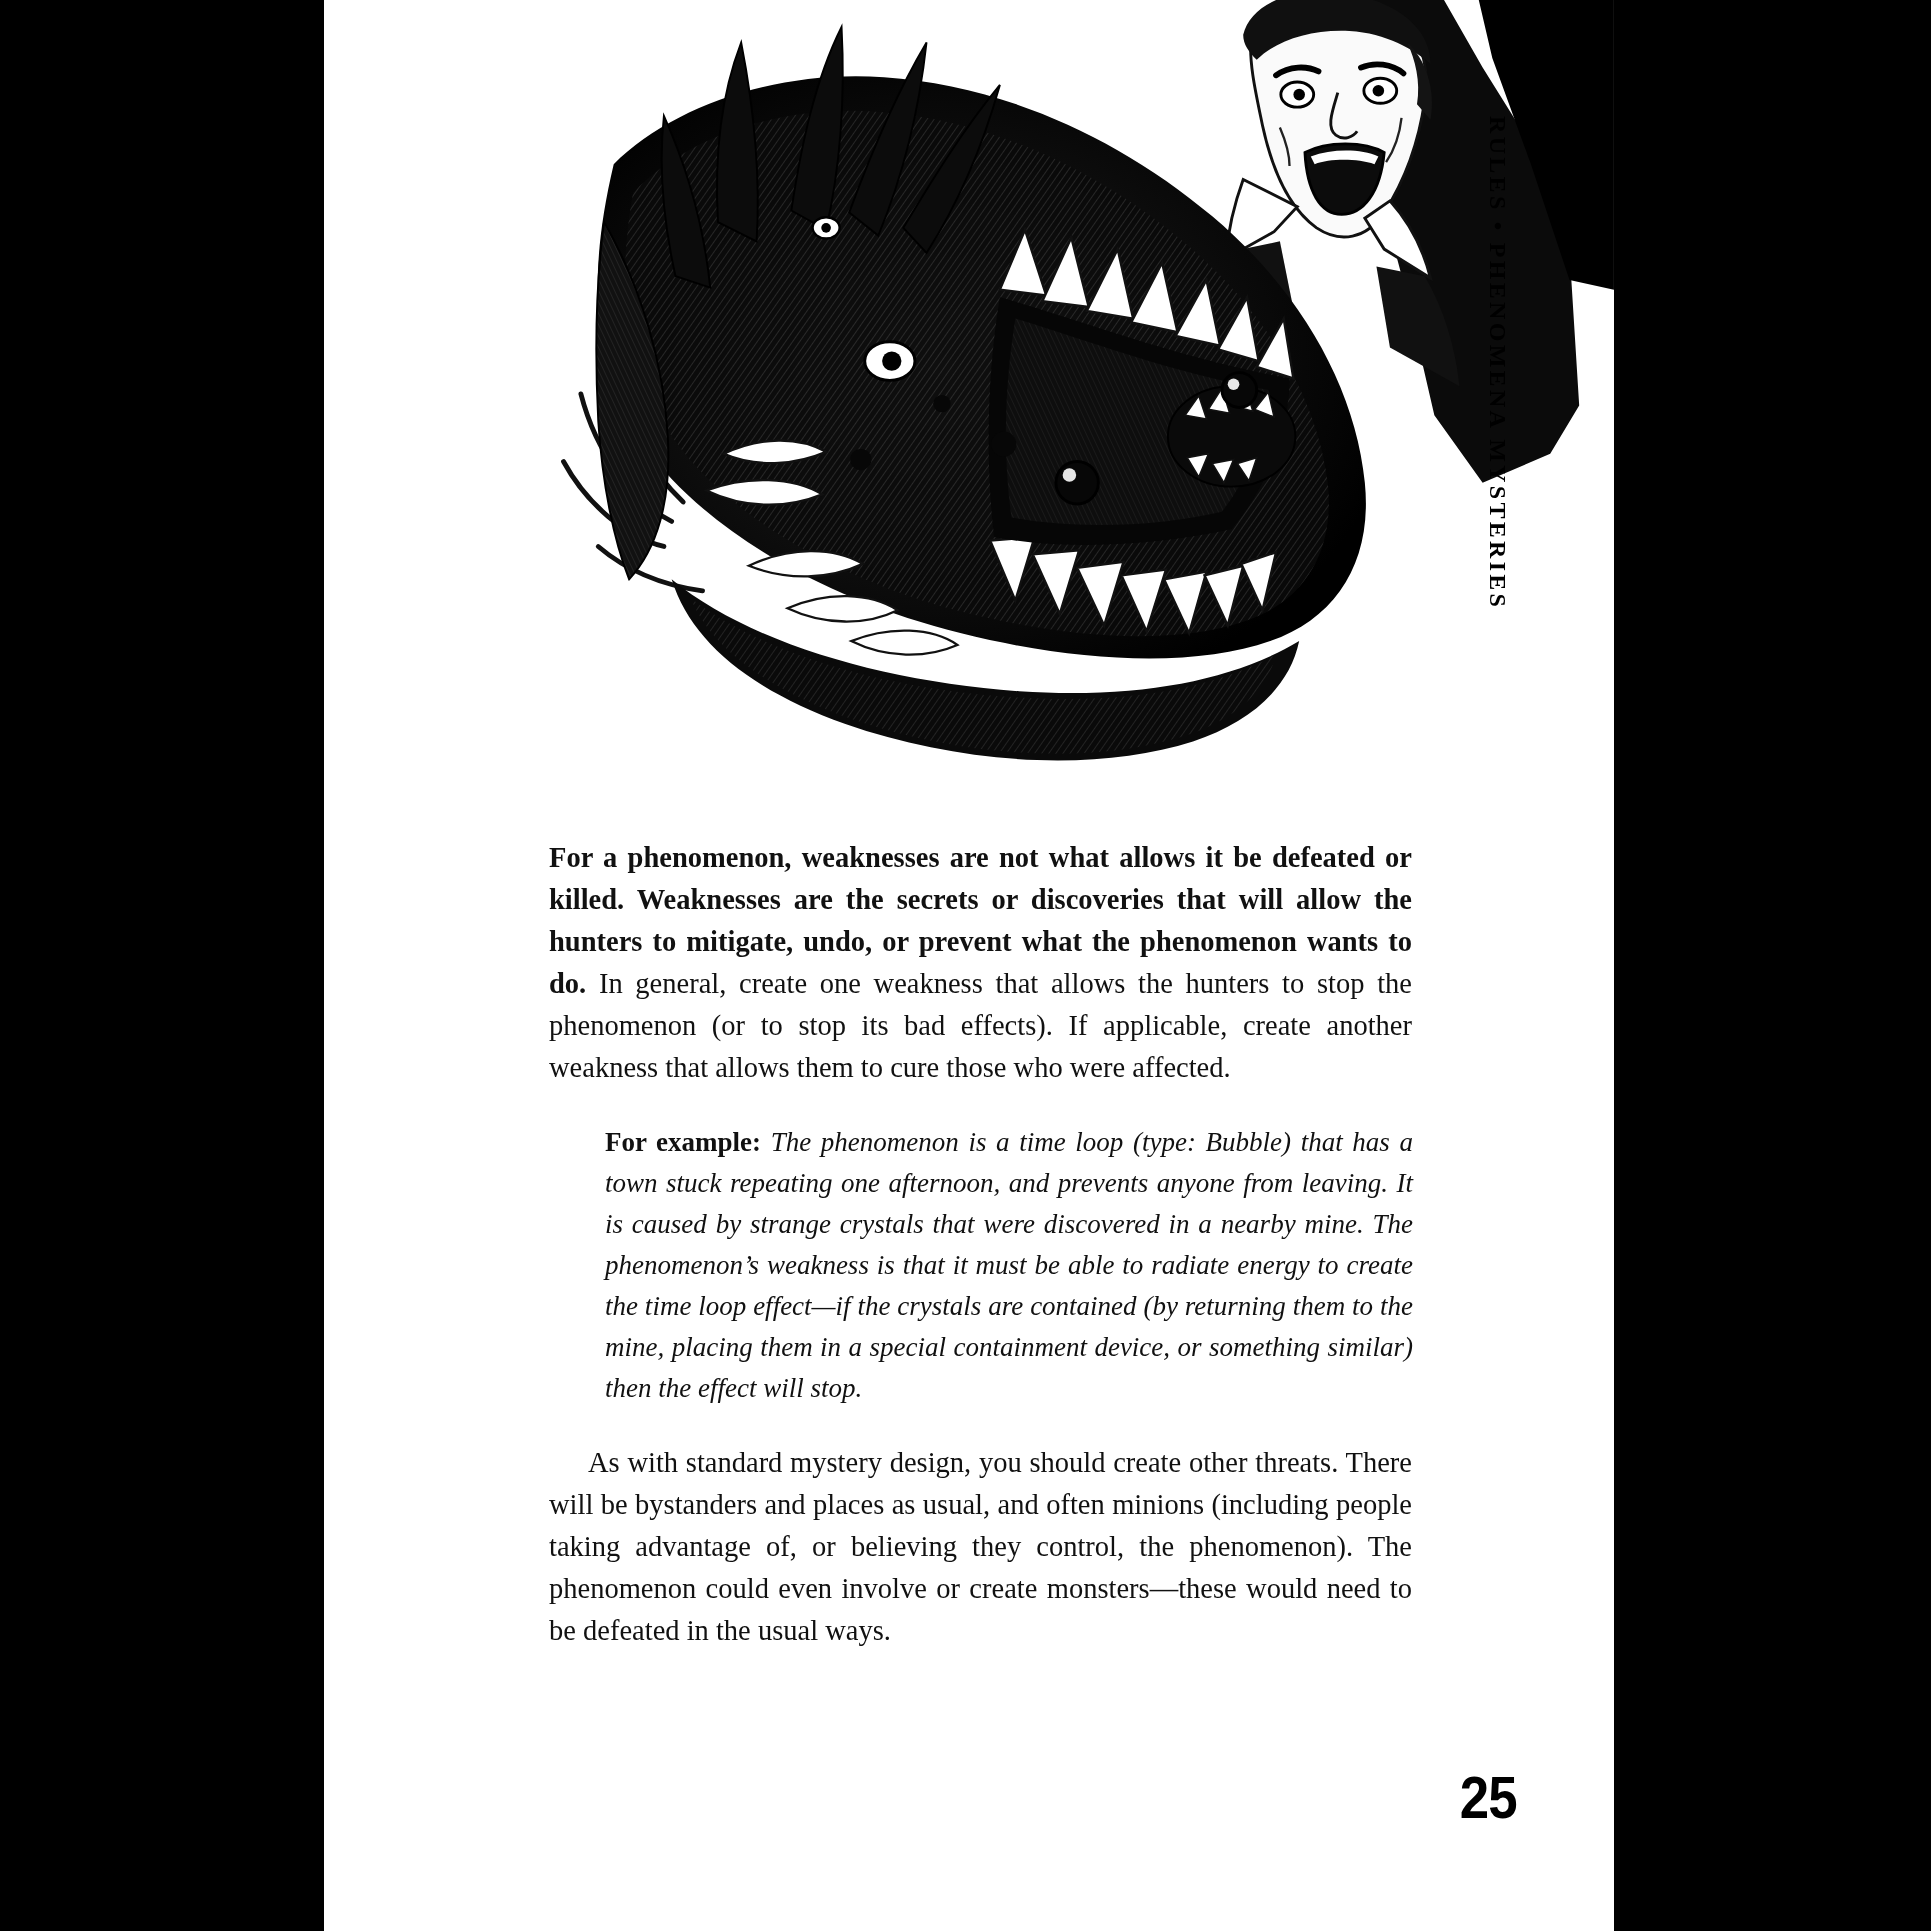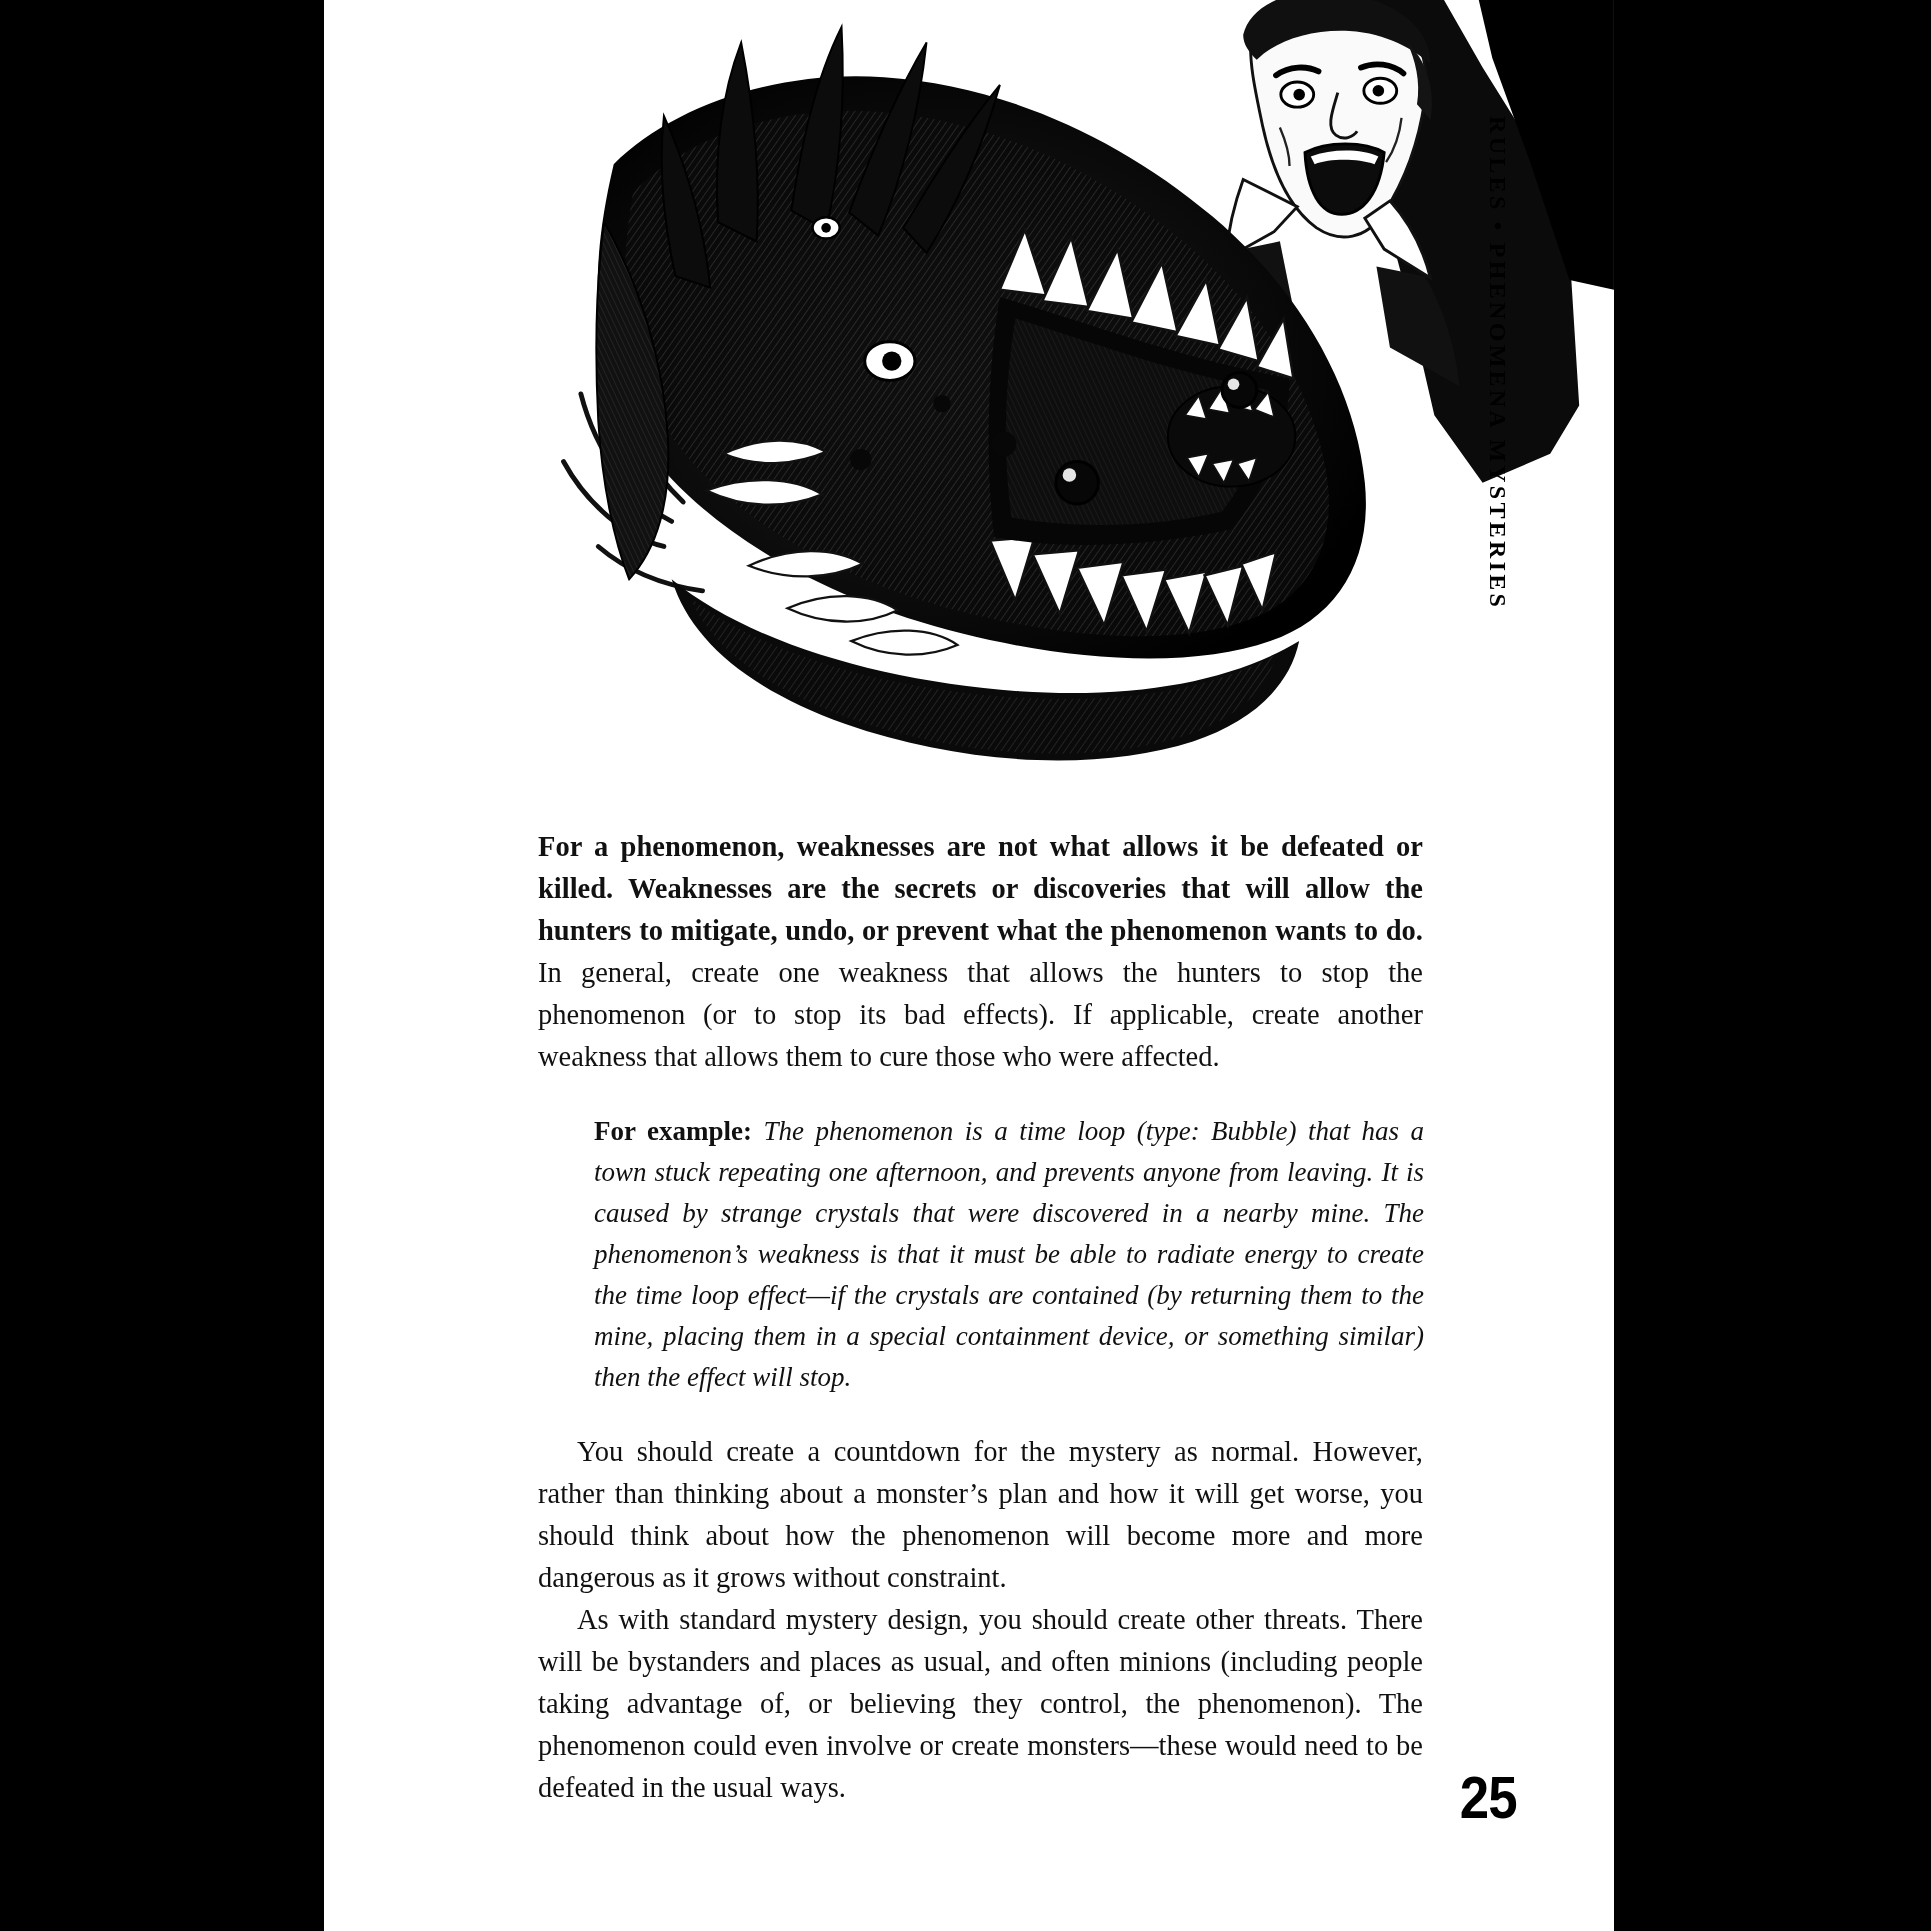--- a/index.html
+++ b/index.html
@@ -55,21 +55,21 @@
   
   .body {
     position: absolute;
     left: 214px;
     top: 826px;
     width: 885px;
     font-family: "Liberation Serif", serif;
     color: #111111;
   }
   p {
-    margin: 0;
+    margin: 11px;
     font-size: 28.5px;
     line-height: 42px;
     text-align: justify;
     text-justify: inter-word;
   }
   p.indent { text-indent: 39px; }
   .lead-bold { font-weight: 700; }
 
   .example {
     margin: 33px 0 33px 56px;
@@ -259,20 +259,19 @@
   </div>
 
   <div class="body">
 
     <p><span class="lead-bold">For a phenomenon, weaknesses are not what allows it be defeated or killed. Weaknesses are the secrets or discoveries that will allow the hunters to mitigate, undo, or prevent what the phenomenon wants to do.</span><span> In general, create one weakness that allows the hunters to stop the phenomenon (or to stop its bad effects). If applicable, create another weakness that allows them to cure those who were affected.</span></p>
 
     <div class="example">
       <p><span class="ex-label">For example:</span><span> The phenomenon is a time loop (type: Bubble) that has a town stuck repeating one afternoon, and prevents anyone from leaving. It is caused by strange crystals that were discovered in a nearby mine. The phenomenon’s weakness is that it must be able to radiate energy to create the time loop effect—if the crystals are contained (by returning them to the mine, placing them in a special containment device, or something similar) then the effect will stop.</span></p>
     </div>
 
-    <p class="indent">You should create a countdown for the mystery as normal. However, rather than thinking about a monster’s plan and how it will get worse, you should think about how the phenomenon will become more and more dangerous as it grows without constraint.</p>
     <p class="indent">As with standard mystery design, you should create other threats. There will be bystanders and places as usual, and often minions (including people taking advantage of, or believing they control, the phenomenon). The phenomenon could even involve or create monsters—these would need to be defeated in the usual ways.</p>
   </div>
 
   <div class="folio">25</div>
 
 </div>
 
 
 </body></html>

